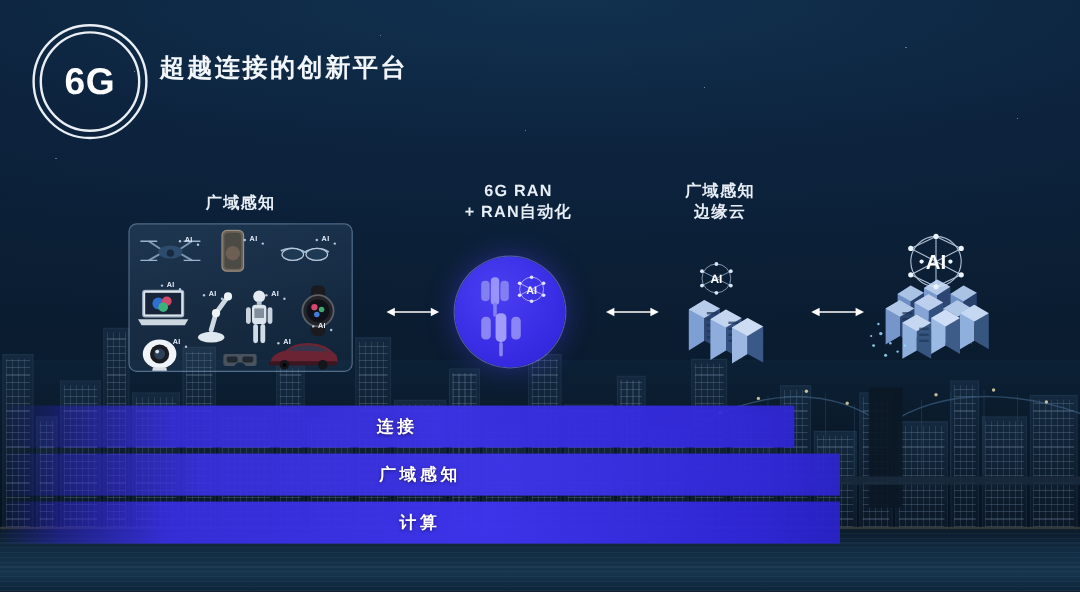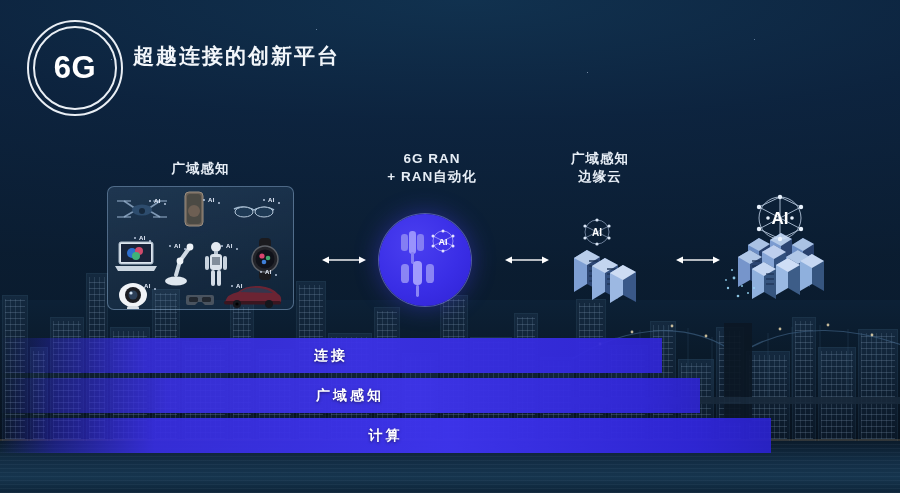--- a/index.html
+++ b/index.html
@@ -97,21 +97,21 @@
        text-shadow:0 1px 3px rgba(0,0,0,.5);position:relative;z-index:2;}
   .cap-fill{position:absolute;inset:0;z-index:1;}
   #cap-0{left:0;top:338px;width:662px;text-align:center;}
   #cap-0 .cap-fill{background:linear-gradient(90deg,
         rgba(40,34,190,0) 0%,rgba(44,36,200,.45) 9%,rgba(56,46,225,.88) 22%,
         rgba(60,50,232,.95) 55%,rgba(52,42,222,.95) 88%,rgba(48,38,214,.92) 100%);}
   #cap-1{left:0;top:378px;width:700px;}
   #cap-1 .cap-fill{background:linear-gradient(90deg,
         rgba(40,34,190,0) 0%,rgba(46,38,205,.48) 8%,rgba(58,48,228,.90) 24%,
         rgba(62,52,235,.96) 60%,rgba(50,40,220,.94) 92%,rgba(46,36,210,.90) 100%);}
-  #cap-2{left:0;top:418px;width:771px;}
+  #cap-2{left:0;top:418px;width:700px;}
   #cap-2 .cap-fill{background:linear-gradient(90deg,
         rgba(38,32,186,0) 0%,rgba(44,36,200,.50) 7%,rgba(56,46,226,.92) 20%,
         rgba(62,52,238,.97) 58%,rgba(48,38,218,.95) 90%,rgba(42,34,205,.92) 100%);}
 </style>
 </head>
 <body>
 
 <div id="slide">
 
   <div class="bg-layer sky"></div>

